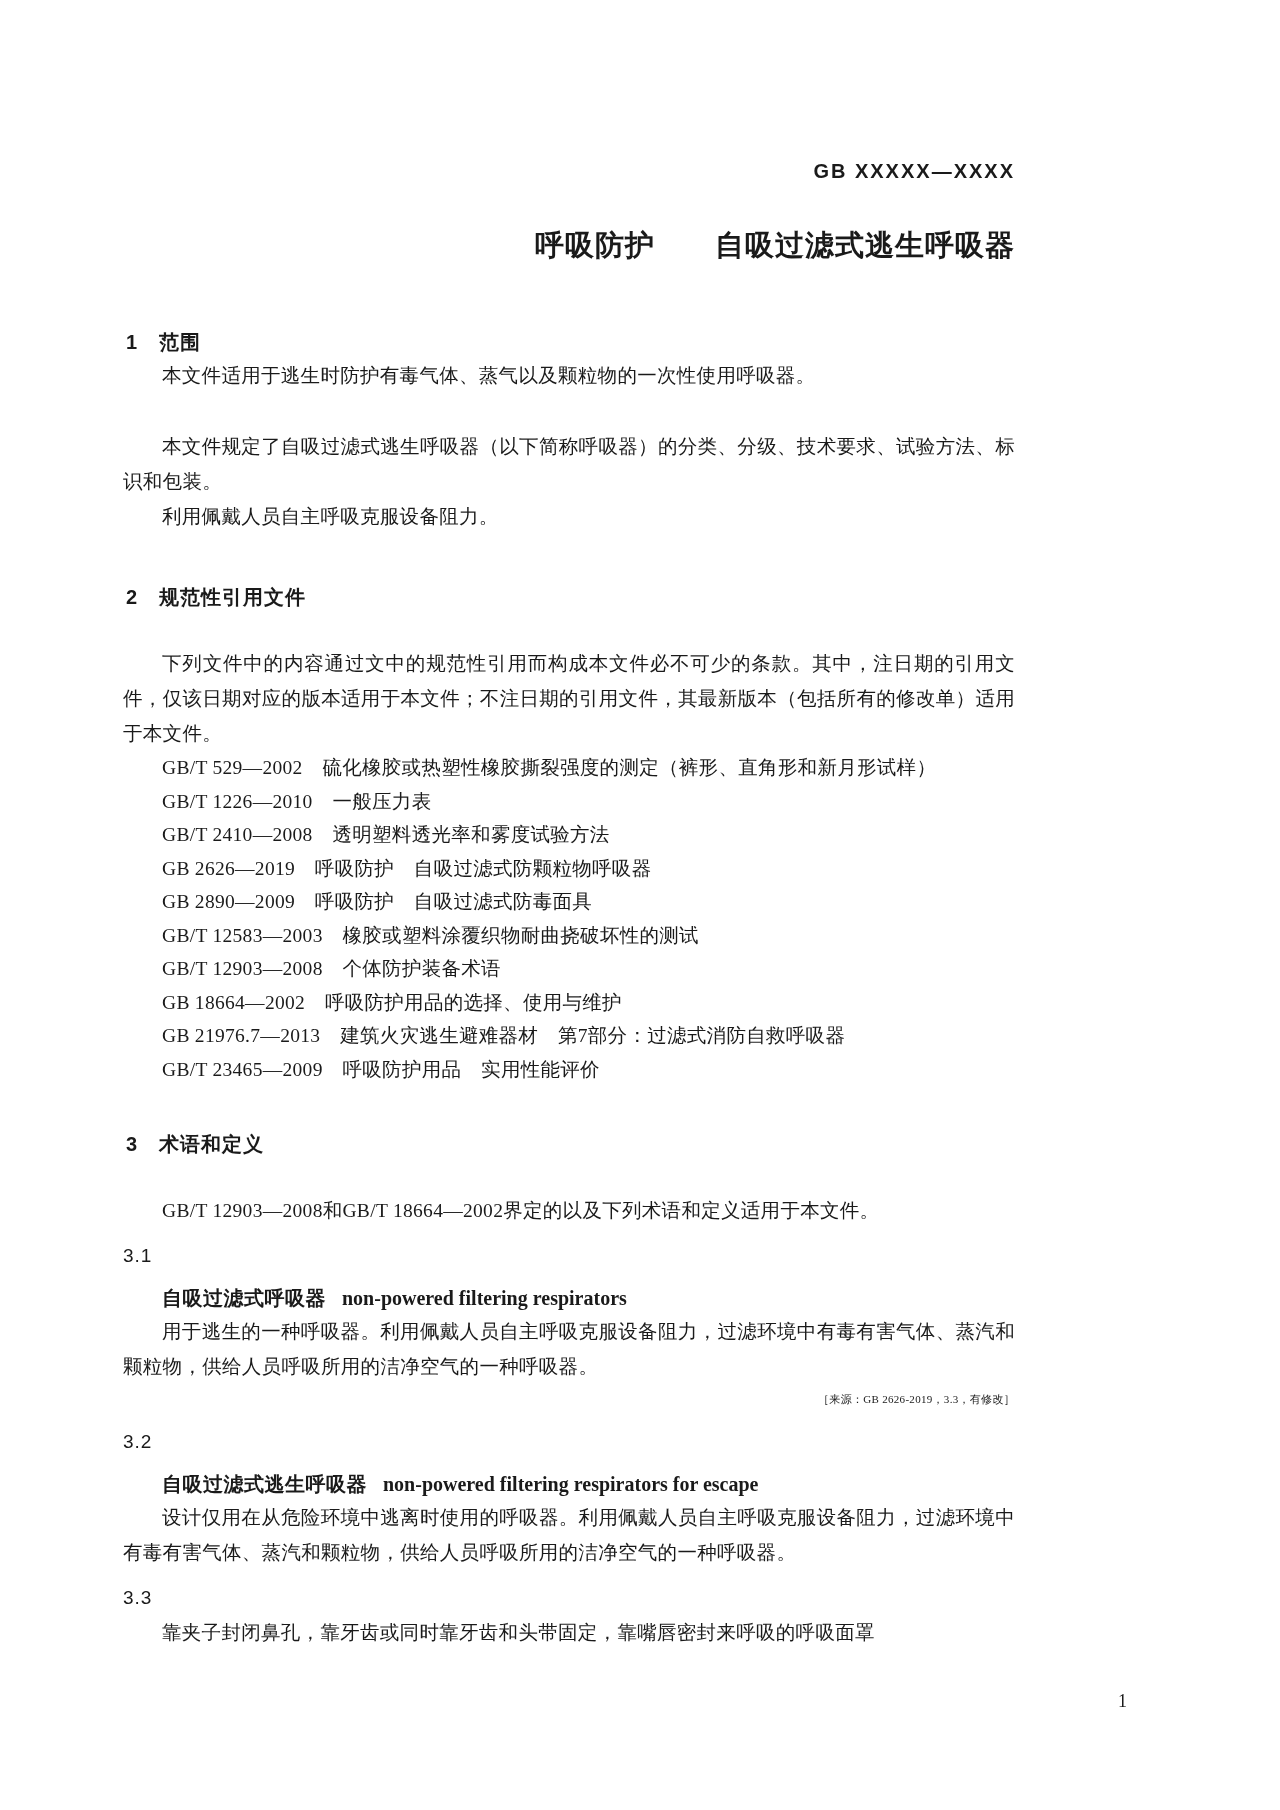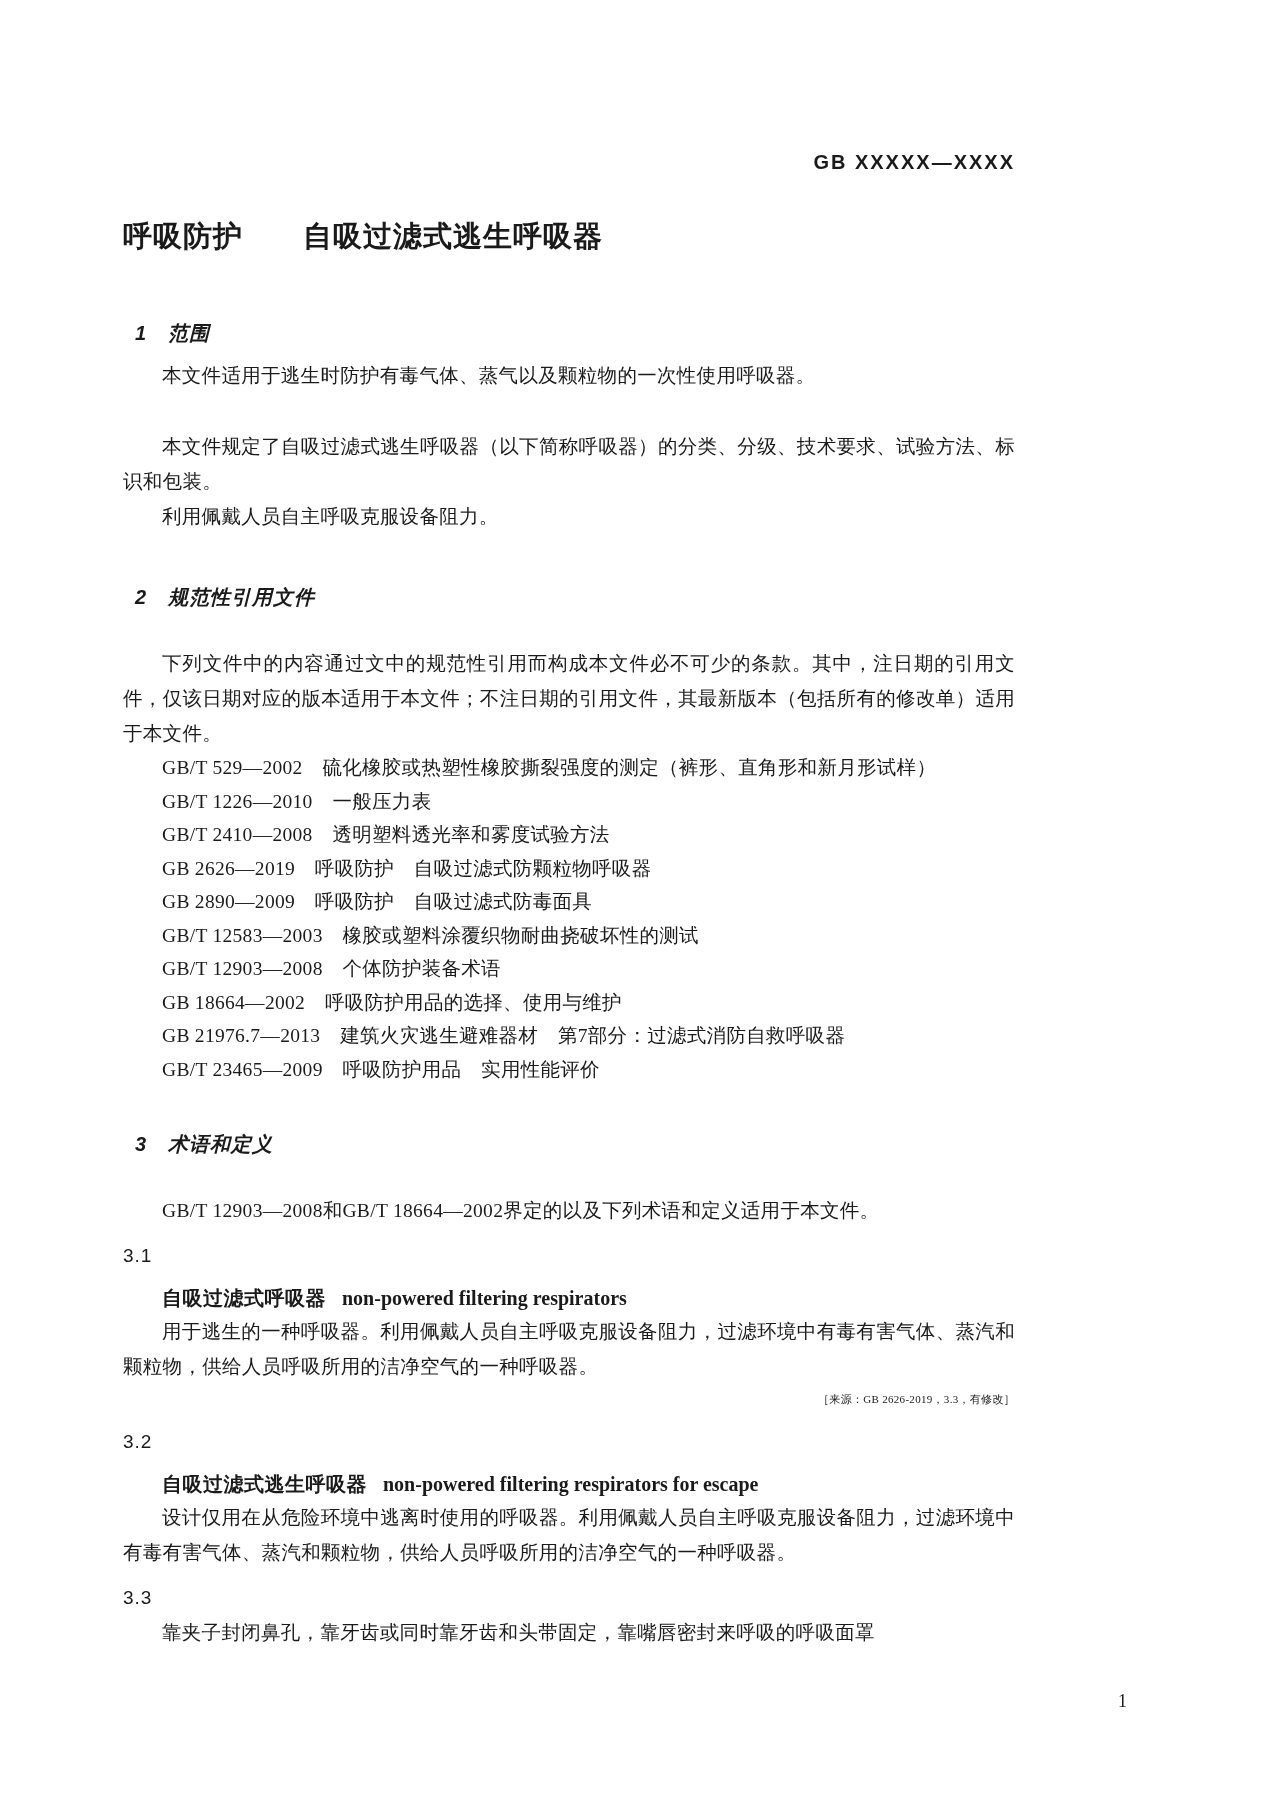--- a/index.html
+++ b/index.html
@@ -13,49 +13,48 @@
   .page {
     position: relative;
     width: 1280px;
     height: 1810px;
     background: #ffffff;
     overflow: hidden;
   }
   .content {
     position: absolute;
     left: 123px;
-    top: 0;
+    top: 9px;
     width: 892px;
   }
   .header-row {
     margin-top: 150px;
     text-align: right;
     font-family: "Liberation Sans", "DejaVu Sans", sans-serif;
     font-weight: bold;
     font-size: 20px;
     letter-spacing: 2px;
     line-height: 24px;
   }
   .doc-title {
     margin: 44px 0 0 0;
-    text-align: left;
+    text-align: right;
     font-family: "Liberation Sans", "DejaVu Sans", sans-serif;
     font-weight: bold;
     font-size: 29px;
     letter-spacing: 1px;
     line-height: 36px;
   }
   .sec-heading {
-    margin: 12px;
+    margin: 3px;
     font-family: "Liberation Sans", "DejaVu Sans", sans-serif;
     font-weight: bold;
     font-size: 20px;
     line-height: 26px;
     letter-spacing: 1px;
-    font-style: italic;
   }
   .h1-first { margin-top: 66px; }
   .h2-gap   { margin-top: 50px; }
   .h3-gap   { margin-top: 45px; }
   .body-p {
     margin: 0;
     font-size: 19.5px;
     letter-spacing: 0.3px;
     line-height: 35px;
     text-align: justify;

